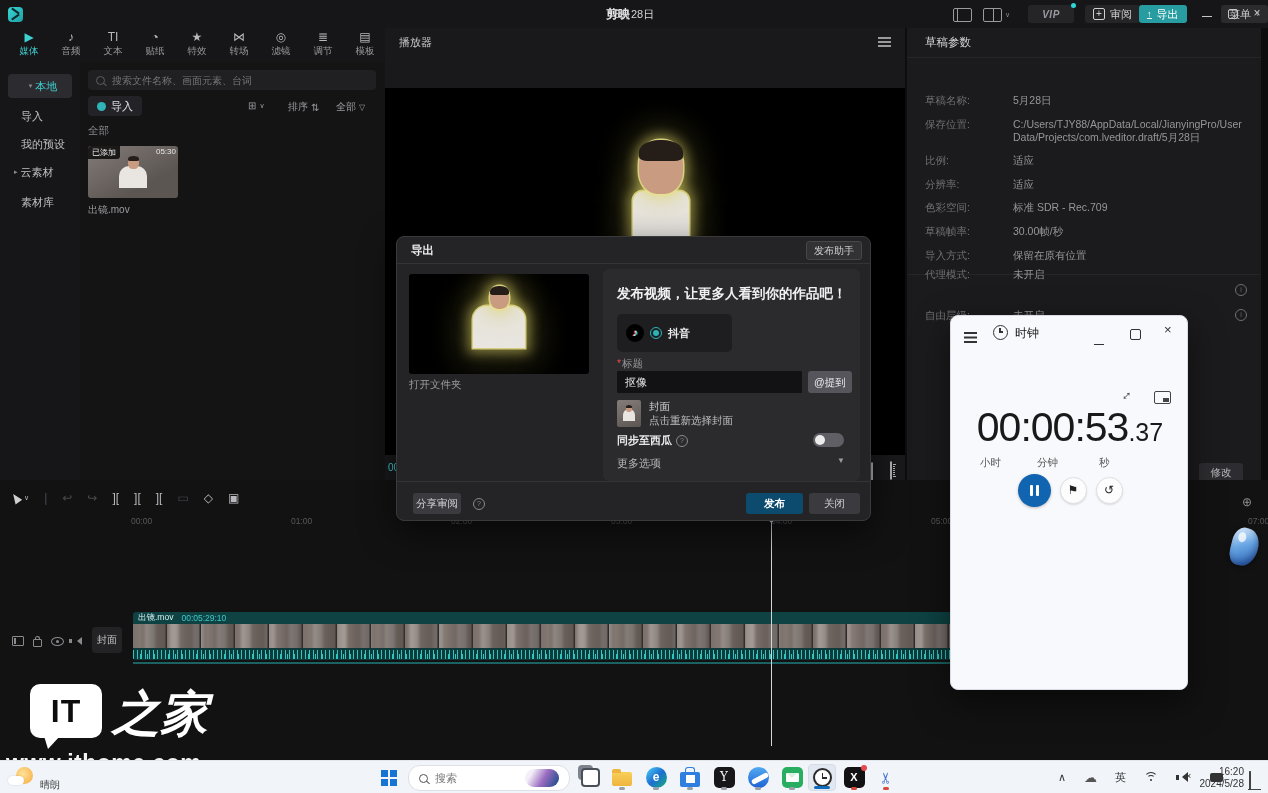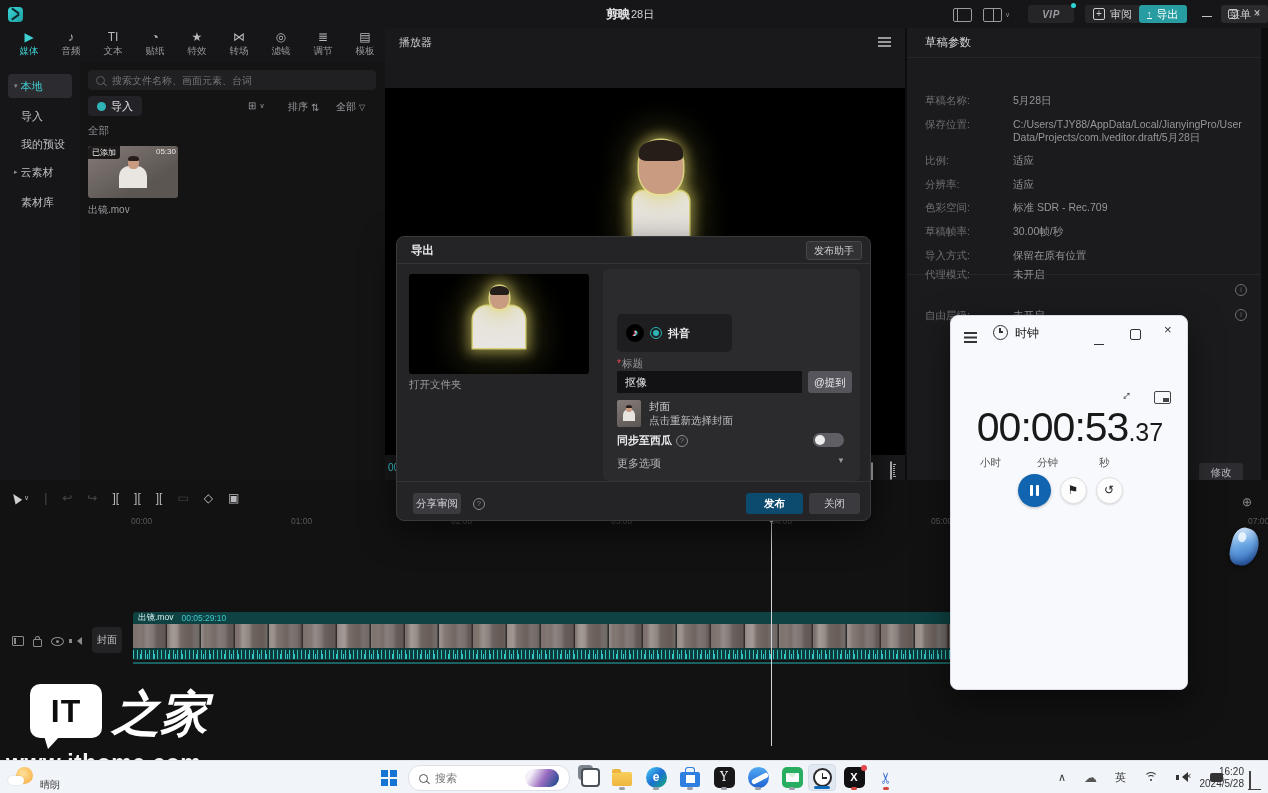--- a/index.html
+++ b/index.html
@@ -27,21 +27,21 @@
   .ribbon{left:0;top:28px;width:385px;height:34px;background:#161618;display:flex;padding-left:8px;}
   .rib-item{width:42px;text-align:center;padding-top:3px;cursor:pointer;}
   .rib-item .g{font-size:12px;line-height:13px;color:#b9b9bd;display:block;}
   .rib-item .l{font-size:9.5px;color:#9a9a9e;display:block;margin-top:1px;}
   .rib-item.active .g,.rib-item.active .l{color:#3fd0d2;}
 
   
   .leftnav{left:0;top:62px;width:80px;height:418px;background:#161618;}
   .nav-item{position:absolute;left:8px;width:64px;height:24px;display:flex;align-items:center;
     font-size:11px;color:#c0c0c4;padding-left:6px;box-sizing:border-box;gap:3px;}
-  .nav-item.sel{background:#2c2c30;border-radius:4px;color:#3fd0d2;}
+  .nav-item.sel{background:#2c2c30;border-radius:4px;color:#3fd0d2;justify-content:center;}
   .nav-car{font-size:7px;color:#8a8a8e;}
   .media{left:80px;top:62px;width:305px;height:418px;background:#141415;}
   .search{left:8px;top:8px;width:288px;height:20px;background:#202023;border-radius:4px;}
   .search input{background:transparent;border:none;outline:none;color:#8a8a8e;font-size:10px;width:230px;
     font-family:"Liberation Sans",sans-serif;}
   .mag{width:7px;height:7px;border:1.2px solid #5d5d62;border-radius:50%;position:relative;margin:0 5px 0 8px;}
   .mag::after{content:"";position:absolute;left:6px;top:7px;width:4px;height:1.2px;background:#5d5d62;transform:rotate(40deg);}
   .imp-btn{left:8px;top:34px;height:20px;padding:0 9px;background:#232327;border-radius:4px;font-size:11px;color:#e0e0e3;gap:5px;}
   .tealdot{width:9px;height:9px;border-radius:50%;background:#2fb5b8;display:inline-block;}
   .mini-ctl{font-size:10px;color:#9a9a9e;gap:3px;}
@@ -487,20 +487,21 @@
       <span class="assist">发布助手</span>
     </div>
     <div class="dthumb">
       <div class="fig glow" style="left:63px;top:12px;width:54px">
         <div class="head" style="width:19px;height:23px"></div>
         <div class="torso" style="width:52px;height:42px;border-radius:14px 14px 0 0"></div>
       </div>
     </div>
     <div class="openfolder">打开文件夹</div>
     <div class="form-bg"></div>
+    <div class="headline">发布视频，让更多人看到你的作品吧！</div>
     <div class="pcard" style="left:220px;width:115px">
       <span class="douyin">♪</span>
       <span class="radio on"></span>
       <span class="plabel">抖音</span>
     </div>
     <div class="tlabel">
       <span class="star">*</span><span>标题</span>
     </div>
     <input class="title-input" value="抠像" style="">
     <span class="mention">@提到</span>

